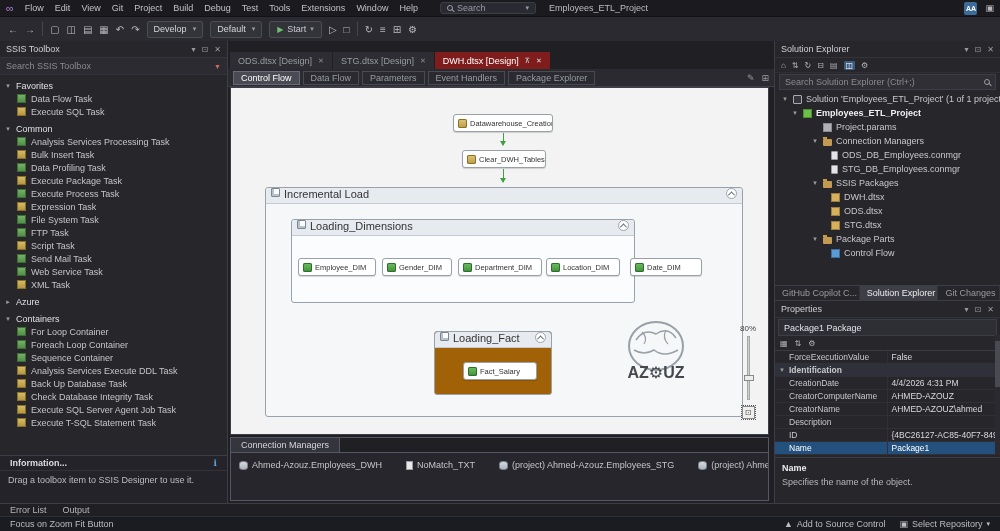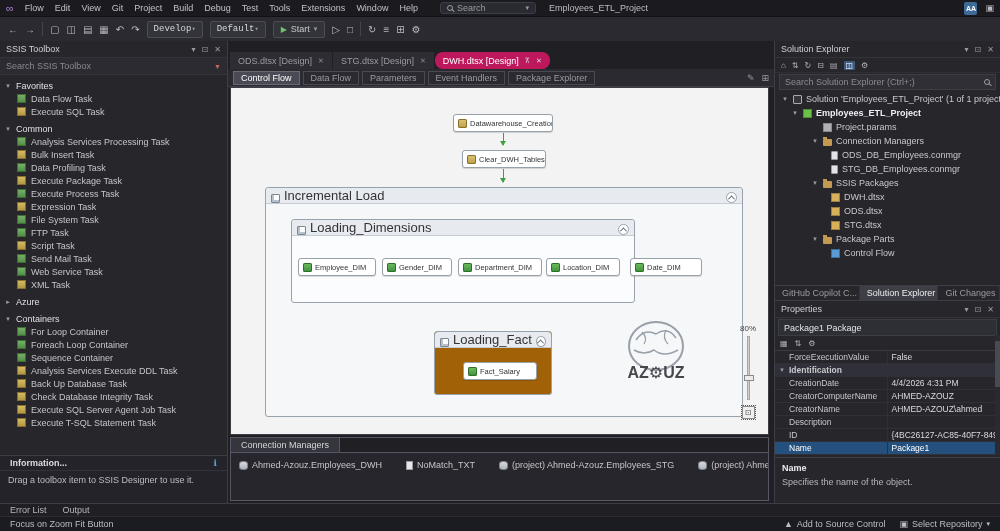--- a/index.html
+++ b/index.html
@@ -17,21 +17,21 @@
   .s-icon::after{content:"";position:absolute;width:4px;height:1px;background:#9a9aa0;transform:rotate(45deg);right:-3px;bottom:-1px;}
   .tb-title{margin-left:12px;color:#bcbcc2;}
   .tb-right{margin-left:auto;display:flex;gap:8px;align-items:center;}
   .avatar{background:#3d6b99;color:#fff;width:13px;height:13px;border-radius:2px;display:flex;align-items:center;justify-content:center;font-size:7px;font-weight:bold;}
   .glyph{color:#b9b9bf;}
 
   
   .toolbar{height:25px;background:#2a2a30;border-top:1px solid #121216;display:flex;align-items:center;padding:0 8px;gap:7px;flex:none;}
   .tool-icon{color:#b9b9bf;font-size:10px;}
   .tool-sep{width:1px;height:14px;background:#44444c;}
-  .dd{height:17px;background:#33333a;border:1px solid #4c4c55;border-radius:2px;display:flex;align-items:center;gap:0;padding:0 6px;color:#d5d5da;font-family:Liberation Mono, monospace;}
+  .dd{height:17px;background:#33333a;border:1px solid #4c4c55;border-radius:2px;display:flex;align-items:center;gap:6px;padding:0 6px;color:#d5d5da;}
   .dd .chev{color:#9a9aa0;font-size:7px;}
   .start-btn{height:17px;display:flex;align-items:center;gap:4px;padding:0 7px;border-radius:2px;background:#33333a;border:1px solid #4c4c55;}
   .play{color:#6fc06f;font-size:8px;}
 
   
   .main{flex:1;display:flex;min-height:0;}
 
   
   .toolbox{width:228px;flex:none;background:#26262b;border-right:1px solid #3d3d45;display:flex;flex-direction:column;min-height:0;}
   .panel-header{height:17px;flex:none;display:flex;align-items:center;padding:0 6px;border-bottom:1px solid #33333a;color:#cfcfd4;}
@@ -49,35 +49,35 @@
   .tbx-info{margin-top:auto;flex:none;border-top:1px solid #3d3d45;background:#232329;padding-bottom:14px;}
   .info-h{height:15px;display:flex;align-items:center;justify-content:space-between;padding:0 10px;font-weight:bold;color:#dcdce0;border-bottom:1px solid #33333a;}
   .info-i{color:#5aa3e0;font-weight:normal;}
   .info-t{padding:4px 8px;color:#bcbcc2;}
 
   
   .center{flex:1;display:flex;flex-direction:column;min-width:0;background:#1f1f24;border-right:1px solid #3d3d45;}
   .doc-tabs{height:17px;flex:none;display:flex;gap:1px;padding-left:2px;background:#1f1f24;margin-top:11px;}
   .doc-tab{display:flex;align-items:center;gap:6px;padding:0 8px;background:#2d2d33;color:#9a9aa2;}
   .doc-tab .tab-x{font-size:7px;color:#8a8a92;}
-  .doc-tab.active{background:#be185d;color:#fff;border-radius:8px;}
+  .doc-tab.active{background:#7f1d1d;color:#fff;}
   .doc-tab.active .tab-x{color:#d8d8dc;}
   .subtabs{height:18px;flex:none;background:#2a2a30;border-bottom:1px solid #3d3d45;display:flex;align-items:center;gap:3px;padding:0 5px;}
   .subtab{height:14px;display:flex;align-items:center;padding:0 7px;border:1px solid #4a4a52;color:#9a9aa2;white-space:nowrap;}
   .subtab.active{background:#4a4a54;border-color:#6a6a74;color:#fff;}
   .st-icons{margin-left:auto;display:flex;gap:7px;color:#9a9aa0;font-size:9px;}
 
   .canvas{flex:1;min-height:0;position:relative;margin:0 5px 0 2px;background:#f3f3f3;border:1px solid #3d3d45;overflow:hidden;color:#333;}
   .task{position:absolute;height:18px;background:#fff;border:1px solid #98a0a8;border-radius:3px;display:flex;align-items:center;gap:3px;padding:0 4px;font-size:7.5px;color:#333;box-shadow:0 1px 1px rgba(0,0,0,.15);white-space:nowrap;overflow:hidden;}
   .task-icon{width:9px;height:9px;flex:none;border-radius:2px;background:linear-gradient(#6fbf62,#3f8f3a);box-shadow:inset 0 0 0 1px #2e6e2a;}
   .task-icon.y{background:linear-gradient(#e0c878,#bb9b45);box-shadow:inset 0 0 0 1px #8a6f2c;}
   .arrow{position:absolute;width:1px;background:#3fa03f;}
   .arrow::after{content:"";position:absolute;bottom:-4px;left:-3px;border:3px solid transparent;border-top:5px solid #3fa03f;}
   .scontainer{position:absolute;background:#f6f7f9;border:1px solid #98a2ac;border-radius:3px;}
-  .sc-header{height:16px;background:#e7ebef;border-bottom:1px solid #c5ccd3;border-radius:3px 3px 0 0;display:flex;align-items:flex-end;gap:4px;padding:0 5px;font-size:13px;color:#333;}
+  .sc-header{height:16px;background:#e7ebef;border-bottom:1px solid #c5ccd3;border-radius:3px 3px 0 0;display:flex;align-items:flex-start;gap:4px;padding:0 5px;font-size:11px;color:#333;}
   .cont-icon{width:9px;height:9px;flex:none;border:1px solid #7d8693;background:#fdfdfe;border-radius:1px;box-shadow:inset 2px -2px 0 #b8c2cc;}
   .collapse-btn{margin-left:auto;width:11px;height:11px;border:1px solid #9aa2ab;border-radius:50%;background:#fff;display:flex;align-items:center;justify-content:center;}
   .collapse-btn::before{content:"";width:4px;height:4px;border-left:1px solid #55606a;border-top:1px solid #55606a;transform:rotate(45deg) translate(1px,1px);}
   .zoom-ctl{position:absolute;right:9px;top:236px;width:22px;display:flex;flex-direction:column;align-items:center;font-size:8px;color:#444;}
   .zoom-track{width:3px;height:64px;background:#cfcfcf;border:1px solid #a6a6a6;position:relative;margin-top:3px;}
   .zoom-thumb{position:absolute;left:-4px;top:38px;width:10px;height:6px;background:#ececec;border:1px solid #8a8a8a;}
   .fit-btn{width:13px;height:13px;margin-top:6px;border:1px solid #8a8a8a;outline:1px dotted #555;background:#efefef;display:flex;align-items:center;justify-content:center;font-size:8px;color:#555;}
 
   .cm-panel{height:64px;flex:none;margin:2px 5px 2px 2px;border:1px solid #565664;background:#26262c;display:flex;flex-direction:column;}
   .cm-tabrow{height:15px;flex:none;background:#1f1f24;border-bottom:1px solid #565664;display:flex;}

